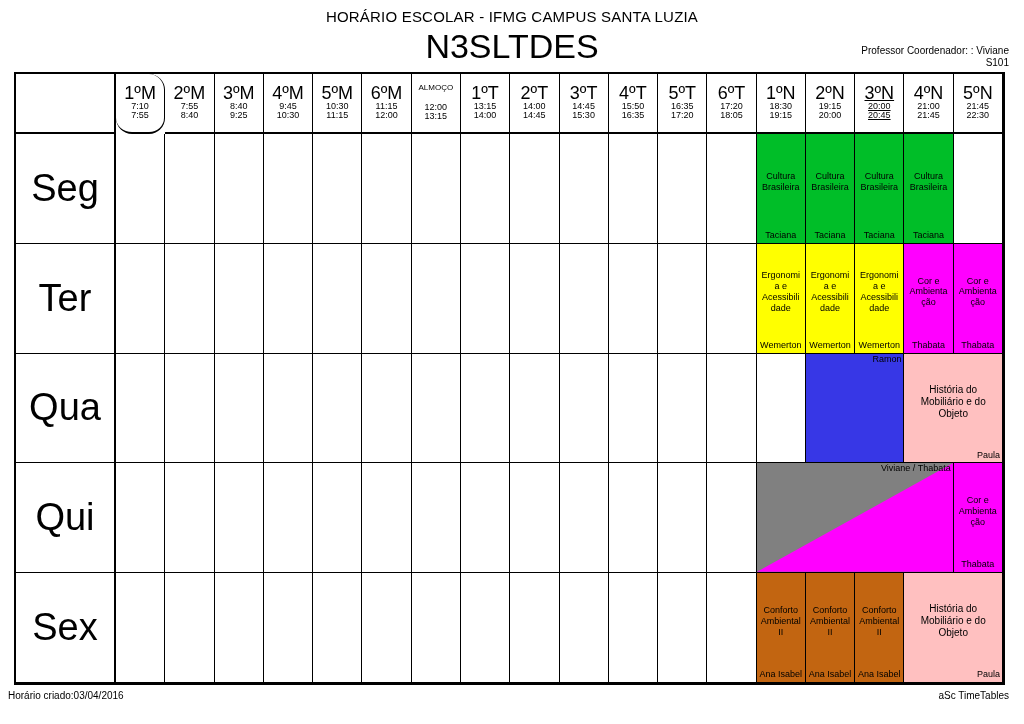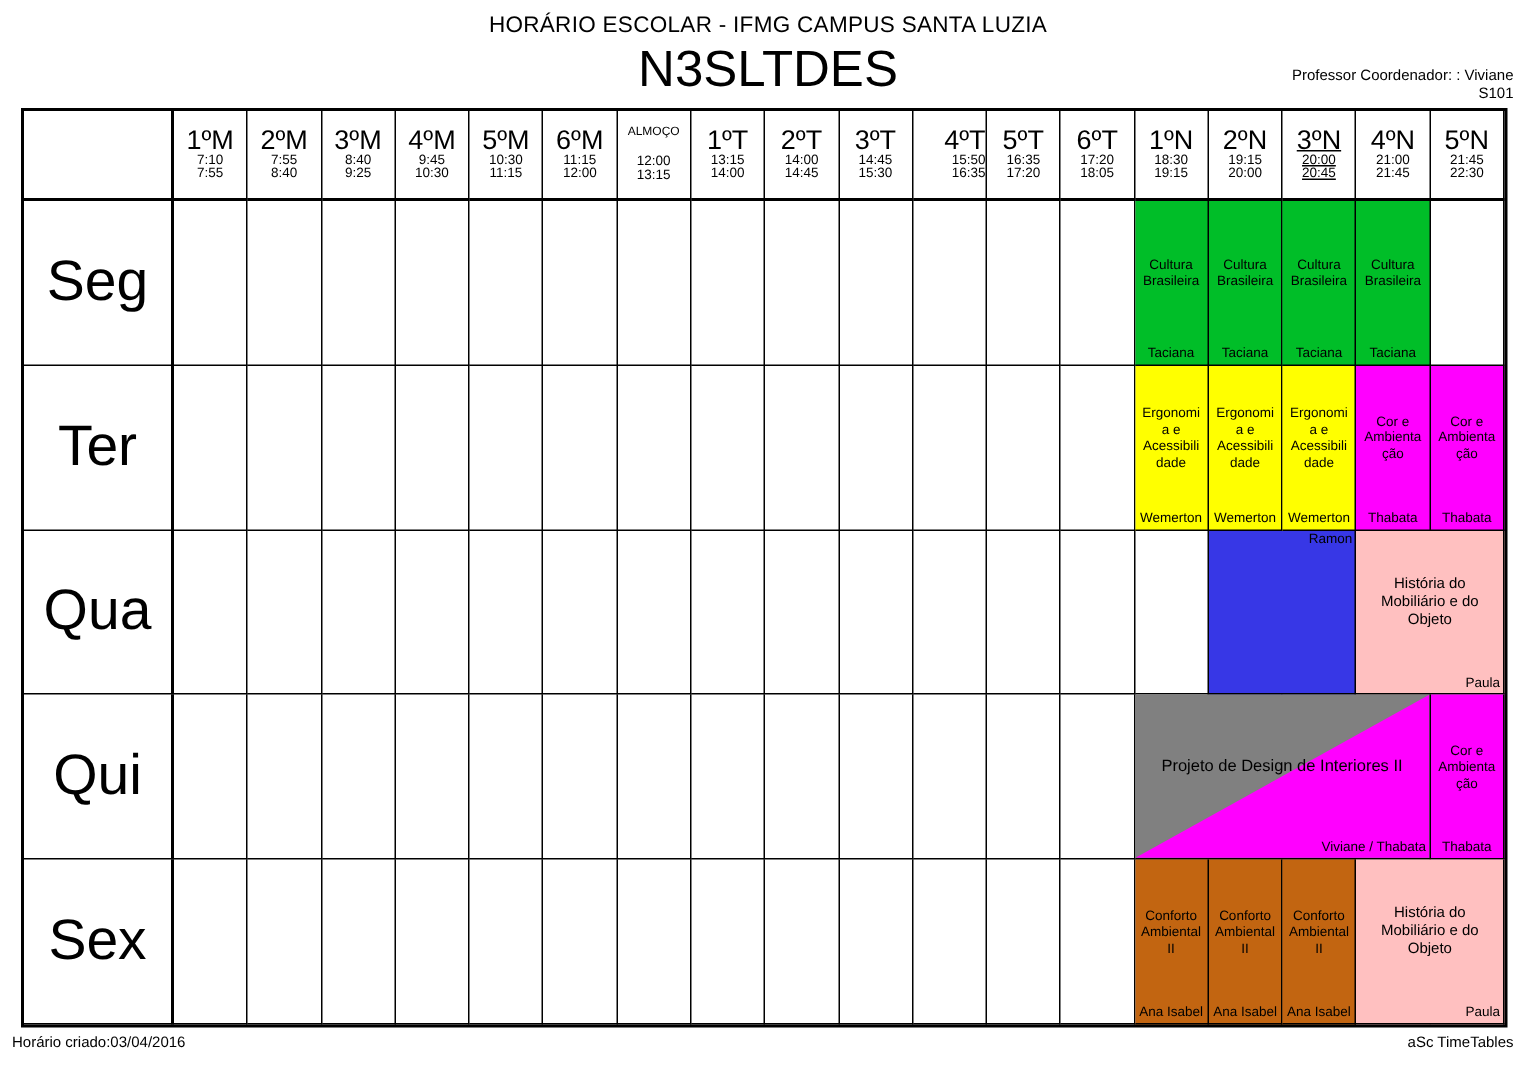--- a/index.html
+++ b/index.html
@@ -33,21 +33,21 @@
 </head>
 <body>
 
 <div class="title">HORÁRIO ESCOLAR - IFMG CAMPUS SANTA LUZIA</div>
 <div class="classname">N3SLTDES</div>
 <div class="coord">Professor Coordenador: : Viviane</div>
 <div class="room">S101</div>
 
 <div id="grid">
     <div class="cell corner" style="grid-area: 1 / 1;"></div>
-    <div class="cell hcell" style="grid-area: 1 / 2;">
+    <div class="cell hcell" style="grid-area: 1 / 2; border-radius: 16px;">
       <div class="hlabel">1ºM</div>
       <div class="htime">7:10</div>
       <div class="htime">7:55</div>
     </div>
     <div class="cell hcell" style="grid-area: 1 / 3;">
       <div class="hlabel">2ºM</div>
       <div class="htime">7:55</div>
       <div class="htime">8:40</div>
     </div>
     <div class="cell hcell" style="grid-area: 1 / 4;">
@@ -83,21 +83,21 @@
     <div class="cell hcell" style="grid-area: 1 / 10;">
       <div class="hlabel">2ºT</div>
       <div class="htime">14:00</div>
       <div class="htime">14:45</div>
     </div>
     <div class="cell hcell" style="grid-area: 1 / 11;">
       <div class="hlabel">3ºT</div>
       <div class="htime">14:45</div>
       <div class="htime">15:30</div>
     </div>
-    <div class="cell hcell" style="grid-area: 1 / 12; align-items: flex-end;">
+    <div class="cell hcell" style="grid-area: 1 / 12;">
       <div class="hlabel">4ºT</div>
       <div class="htime">15:50</div>
       <div class="htime">16:35</div>
     </div>
     <div class="cell hcell" style="grid-area: 1 / 13;">
       <div class="hlabel">5ºT</div>
       <div class="htime">16:35</div>
       <div class="htime">17:20</div>
     </div>
     <div class="cell hcell" style="grid-area: 1 / 14;">
@@ -265,21 +265,20 @@
       <div class="teacher">Ramon</div>
     </div>
     <div class="lesson span" style="grid-area: 4 / 18 / auto / span 2; background: rgb(255, 192, 192);">
       <div class="subject">História do Mobiliário e do Objeto</div>
       <div class="teacher">Paula</div>
     </div>
     <div class="lesson span diagonal" style="grid-area: 5 / 15 / auto / span 4; background: rgb(128, 128, 128);">
       <svg class="diag" viewBox="0 0 100 100" preserveAspectRatio="none">
         <polygon points="0,100 100,0 100,100" fill="#FF00FF"></polygon>
       </svg>
-      <div class="subject">Projeto de Design de Interiores II</div>
       <div class="teacher">Viviane / Thabata</div>
     </div>
     <div class="lesson" style="grid-area: 5 / 19 / auto / span 1; background: rgb(255, 0, 255);">
       <div class="subject">Cor e Ambientação</div>
       <div class="teacher">Thabata</div>
     </div>
     <div class="lesson" style="grid-area: 6 / 15 / auto / span 1; background: rgb(194, 101, 17);">
       <div class="subject">Conforto Ambiental II</div>
       <div class="teacher">Ana Isabel</div>
     </div>

